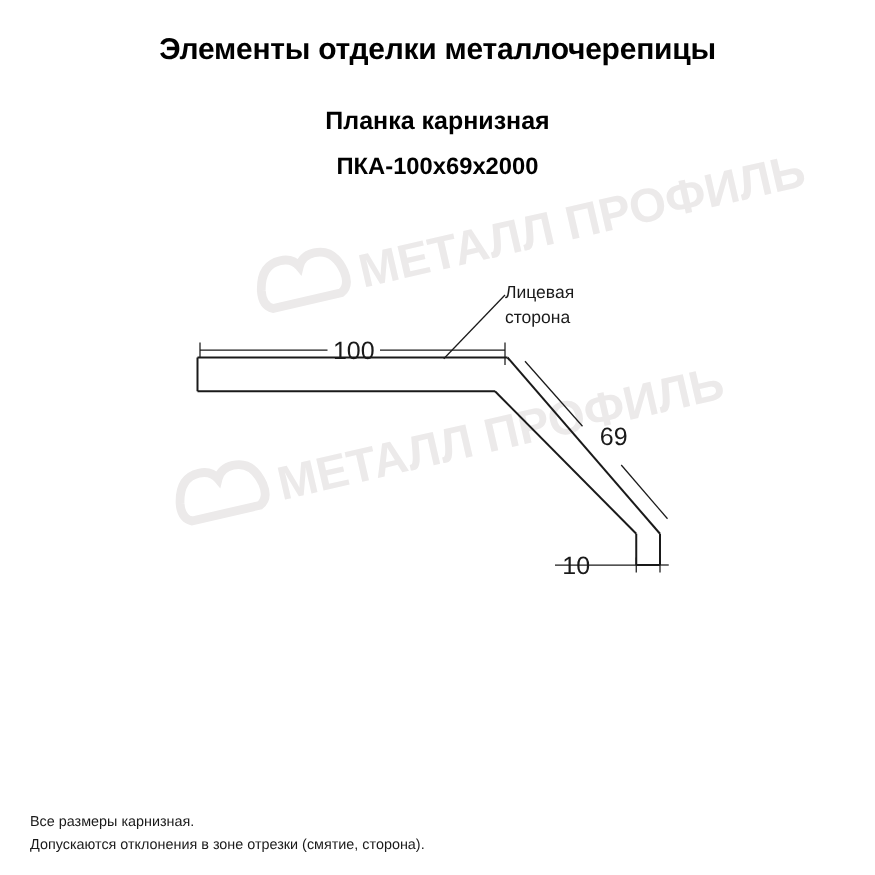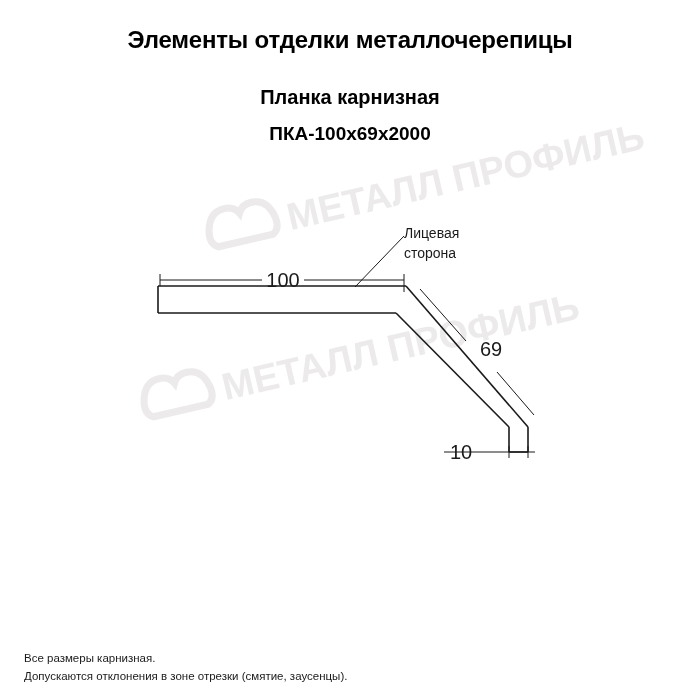--- a/index.html
+++ b/index.html
@@ -140,15 +140,15 @@
 
     <g stroke="#1a1a1a" stroke-width="1" fill="none">
       <path d="M355,287 L404,236"></path>
     </g>
     <text x="404" y="238" font-size="14" font-family="Liberation Sans, sans-serif" fill="#1a1a1a">Лицевая</text>
     <text x="404" y="258" font-size="14" font-family="Liberation Sans, sans-serif" fill="#1a1a1a">сторона</text>
 
   </svg>
 
   <div class="footnote l1">Все размеры карнизная.</div>
-  <div class="footnote l2">Допускаются отклонения в зоне отрезки (смятие, заусенцы).</div>
+  <div class="footnote l2">Допускаются отклонения в зоне отрезки (смятие, сторона).</div>
 
 </div>
 
 </body></html>

